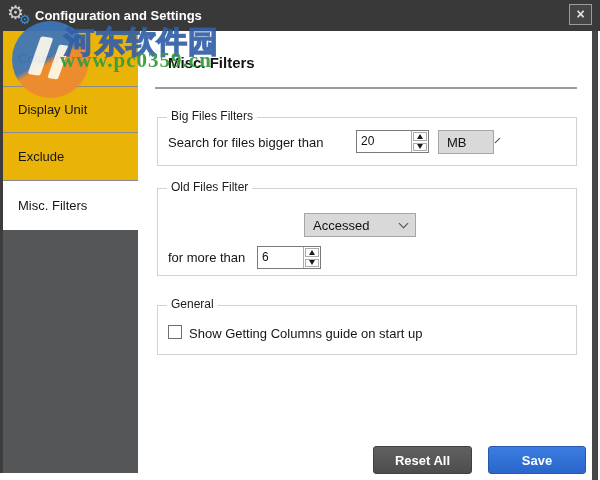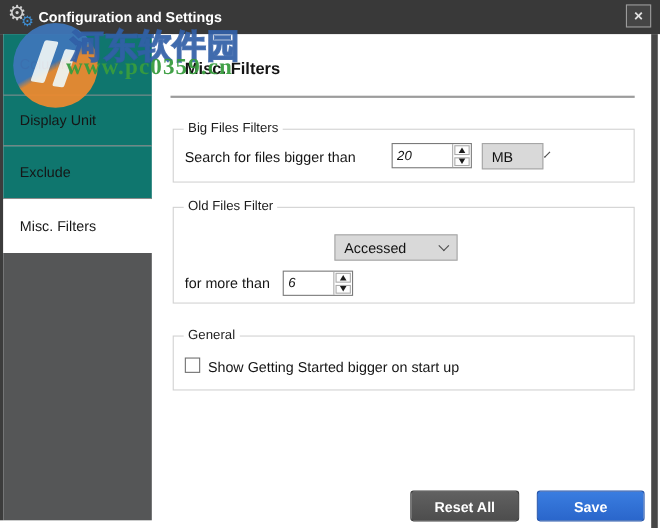--- a/index.html
+++ b/index.html
@@ -14,42 +14,42 @@
   .gear-small { position:absolute; left:12px; top:10px; font-size:13px; color:#3f8fd4; line-height:1; }
   .win-title { position:absolute; left:35px; top:0; height:31px; line-height:31px; color:#ffffff; font-size:13px; font-weight:bold; }
   .close-btn { position:absolute; left:569px; top:4px; width:23px; height:21px; background:#454545; border:1px solid #9b9b9b; color:#e3e3e3; font-size:14px; font-weight:bold; text-align:center; line-height:19px; cursor:pointer; }
 
   
   .edge-left { position:absolute; left:0; top:31px; width:3px; height:442px; background:#3c3c3c; }
   .edge-right { position:absolute; left:592px; top:31px; width:6px; height:449px; background:#474747; }
 
   
   .sidebar { position:absolute; left:3px; top:31px; width:135px; }
-  .tab { background:#0f766e; border-bottom:1px solid #8b8b8b; display:flex; align-items:center; padding-left:15px; font-size:13px; color:#161616; cursor:pointer; }
+  .tab { background:#eab308; border-bottom:1px solid #8b8b8b; display:flex; align-items:center; padding-left:15px; font-size:13px; color:#161616; cursor:pointer; }
   .tab-1 { height:56px; }
   .tab-2 { height:46px; }
   .tab-3 { height:48px; }
   .tab-4 { height:49px; }
   .tab.selected { background:#ffffff; border-bottom:none; }
   .sidebar-fill { height:243px; background:#555657; }
 
   
   .page-title { position:absolute; left:168px; top:54px; font-size:15px; font-weight:bold; color:#141414; }
   .title-sep { position:absolute; left:155px; top:87px; width:422px; height:2px; background:#9c9c9c; }
 
   .group { position:absolute; left:157px; width:420px; border:1px solid #d2d2d2; background:#ffffff; }
   .group-1 { top:117px; height:49px; }
   .group-2 { top:188px; height:88px; }
   .group-3 { top:305px; height:50px; }
   .legend { position:absolute; left:9px; top:-9px; background:#ffffff; padding:0 4px; font-size:12px; color:#1c1c1c; }
 
   .fld-label { position:absolute; font-size:13px; color:#161616; white-space:nowrap; }
 
   
-  .spin { position:absolute; height:23px; background:#ffffff; border:1px solid #7a7a7a; display:flex;font-style:italic; }
+  .spin { position:absolute; height:23px; background:#ffffff; border:1px solid #7a7a7a; display:flex; }
   .spin-val { flex:1; font-size:12px; color:#111; padding:3px 0 0 4px; }
   .spin-btns { width:17px; border-left:1px solid #ababab; display:flex; flex-direction:column; }
   .spin-btn { flex:1; background:#fdfdfd; border:1px solid #ababab; margin:1px; display:flex; align-items:center; justify-content:center; cursor:pointer; }
   .tri-up { width:0; height:0; border-left:3.5px solid transparent; border-right:3.5px solid transparent; border-bottom:5px solid #1c1c1c; }
   .tri-down { width:0; height:0; border-left:3.5px solid transparent; border-right:3.5px solid transparent; border-top:5px solid #1c1c1c; }
 
   
   .dd { position:absolute; height:24px; background:#d9d9d9; border:1px solid #a6a6a6; display:flex; align-items:center; padding:0 8px; cursor:pointer; }
   .dd-val { flex:1; font-size:13px; color:#111; }
   .chev { width:7px; height:7px; border-right:1.5px solid #4c4c4c; border-bottom:1.5px solid #4c4c4c; transform:rotate(45deg); margin-top:-4px; }
@@ -141,21 +141,21 @@
         <div class="spin-btn">
             <i class="tri-down"></i>
           </div>
       </div>
     </div>
   </div>
 
   <div class="group group-3">
     <span class="legend">General</span>
     <div class="cbx" style="left:10px; top:19px;"></div>
-    <span class="fld-label" style="left:31px; top:20px;">Show Getting Started bigger on start up</span>
+    <span class="fld-label" style="left:31px; top:20px;">Show Getting Columns guide on start up</span>
   </div>
 
   <div class="btn btn-save">Save</div>
   <div class="btn btn-reset">Reset All</div>
 
   <div class="watermark">
     <div class="wm-logo">
       <div class="wm-bar wm-bar-1"></div>
       <div class="wm-bar wm-bar-2"></div>
     </div>

